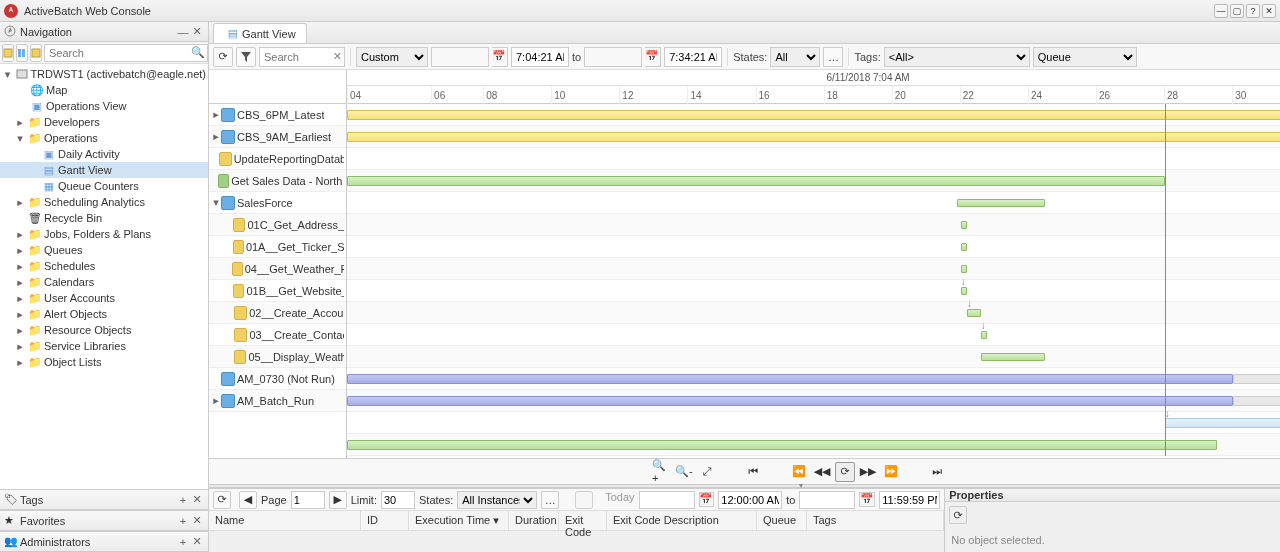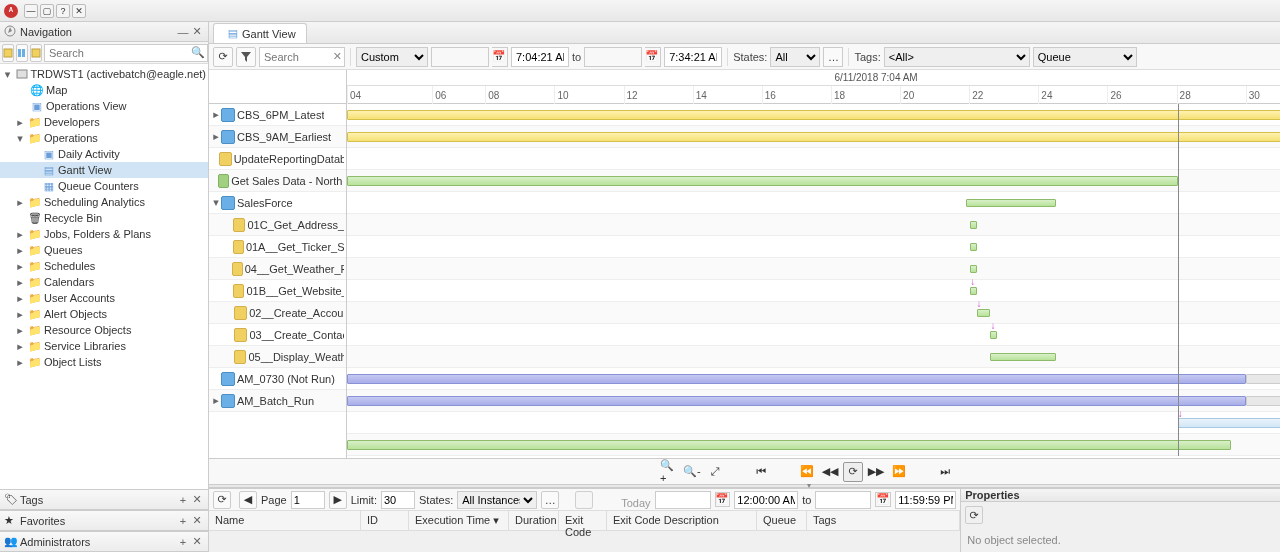--- a/index.html
+++ b/index.html
@@ -112,20 +112,21 @@
 .props-body { padding:6px; color:#888; }
 .props-refresh { padding:4px; }
 
 svg { display:block; }
 </style>
 </head>
 <body>
 
 <div class="titlebar">
   <span class="logo">ᴬ</span>
+  <span class="title">ActiveBatch Web Console</span>
   <div class="winbtns">
     <span class="winbtn">—</span>
     <span class="winbtn">▢</span>
     <span class="winbtn">?</span>
     <span class="winbtn">✕</span>
   </div>
 </div>
 
 <div class="app">
 
@@ -508,21 +509,21 @@
           <span class="btn">◀</span>
           <span class="label">Page</span>
           <input type="text" value="1" style="">
           <span class="btn">▶</span>
           <span class="label">Limit:</span>
           <input type="text" value="30" style="">
           <span class="label">States:</span>
           <select style="width:80px"><option>All Instances</option></select>
           <span class="btn">…</span>
           <span class="sep"></span>
-          <label style="display:flex;align-items:flex-end;gap:20px;color:#999">
+          <label style="display:flex;align-items:flex-start;gap:4px;color:#999">
               <input type="checkbox" disabled="" style=""> 
               <span>Today</span>
             </label>
           <input type="text" style="width: 56px;">
             <span class="calico" style="border:1px solid #ccc">📅</span>
           <input type="text" style="width: 64px;" value="12:00:00 AM">
           <span class="label">to</span>
           <input type="text" style="width: 56px;">
             <span class="calico" style="border:1px solid #ccc">📅</span>
           <input type="text" style="width: 61px;" value="11:59:59 PM">

